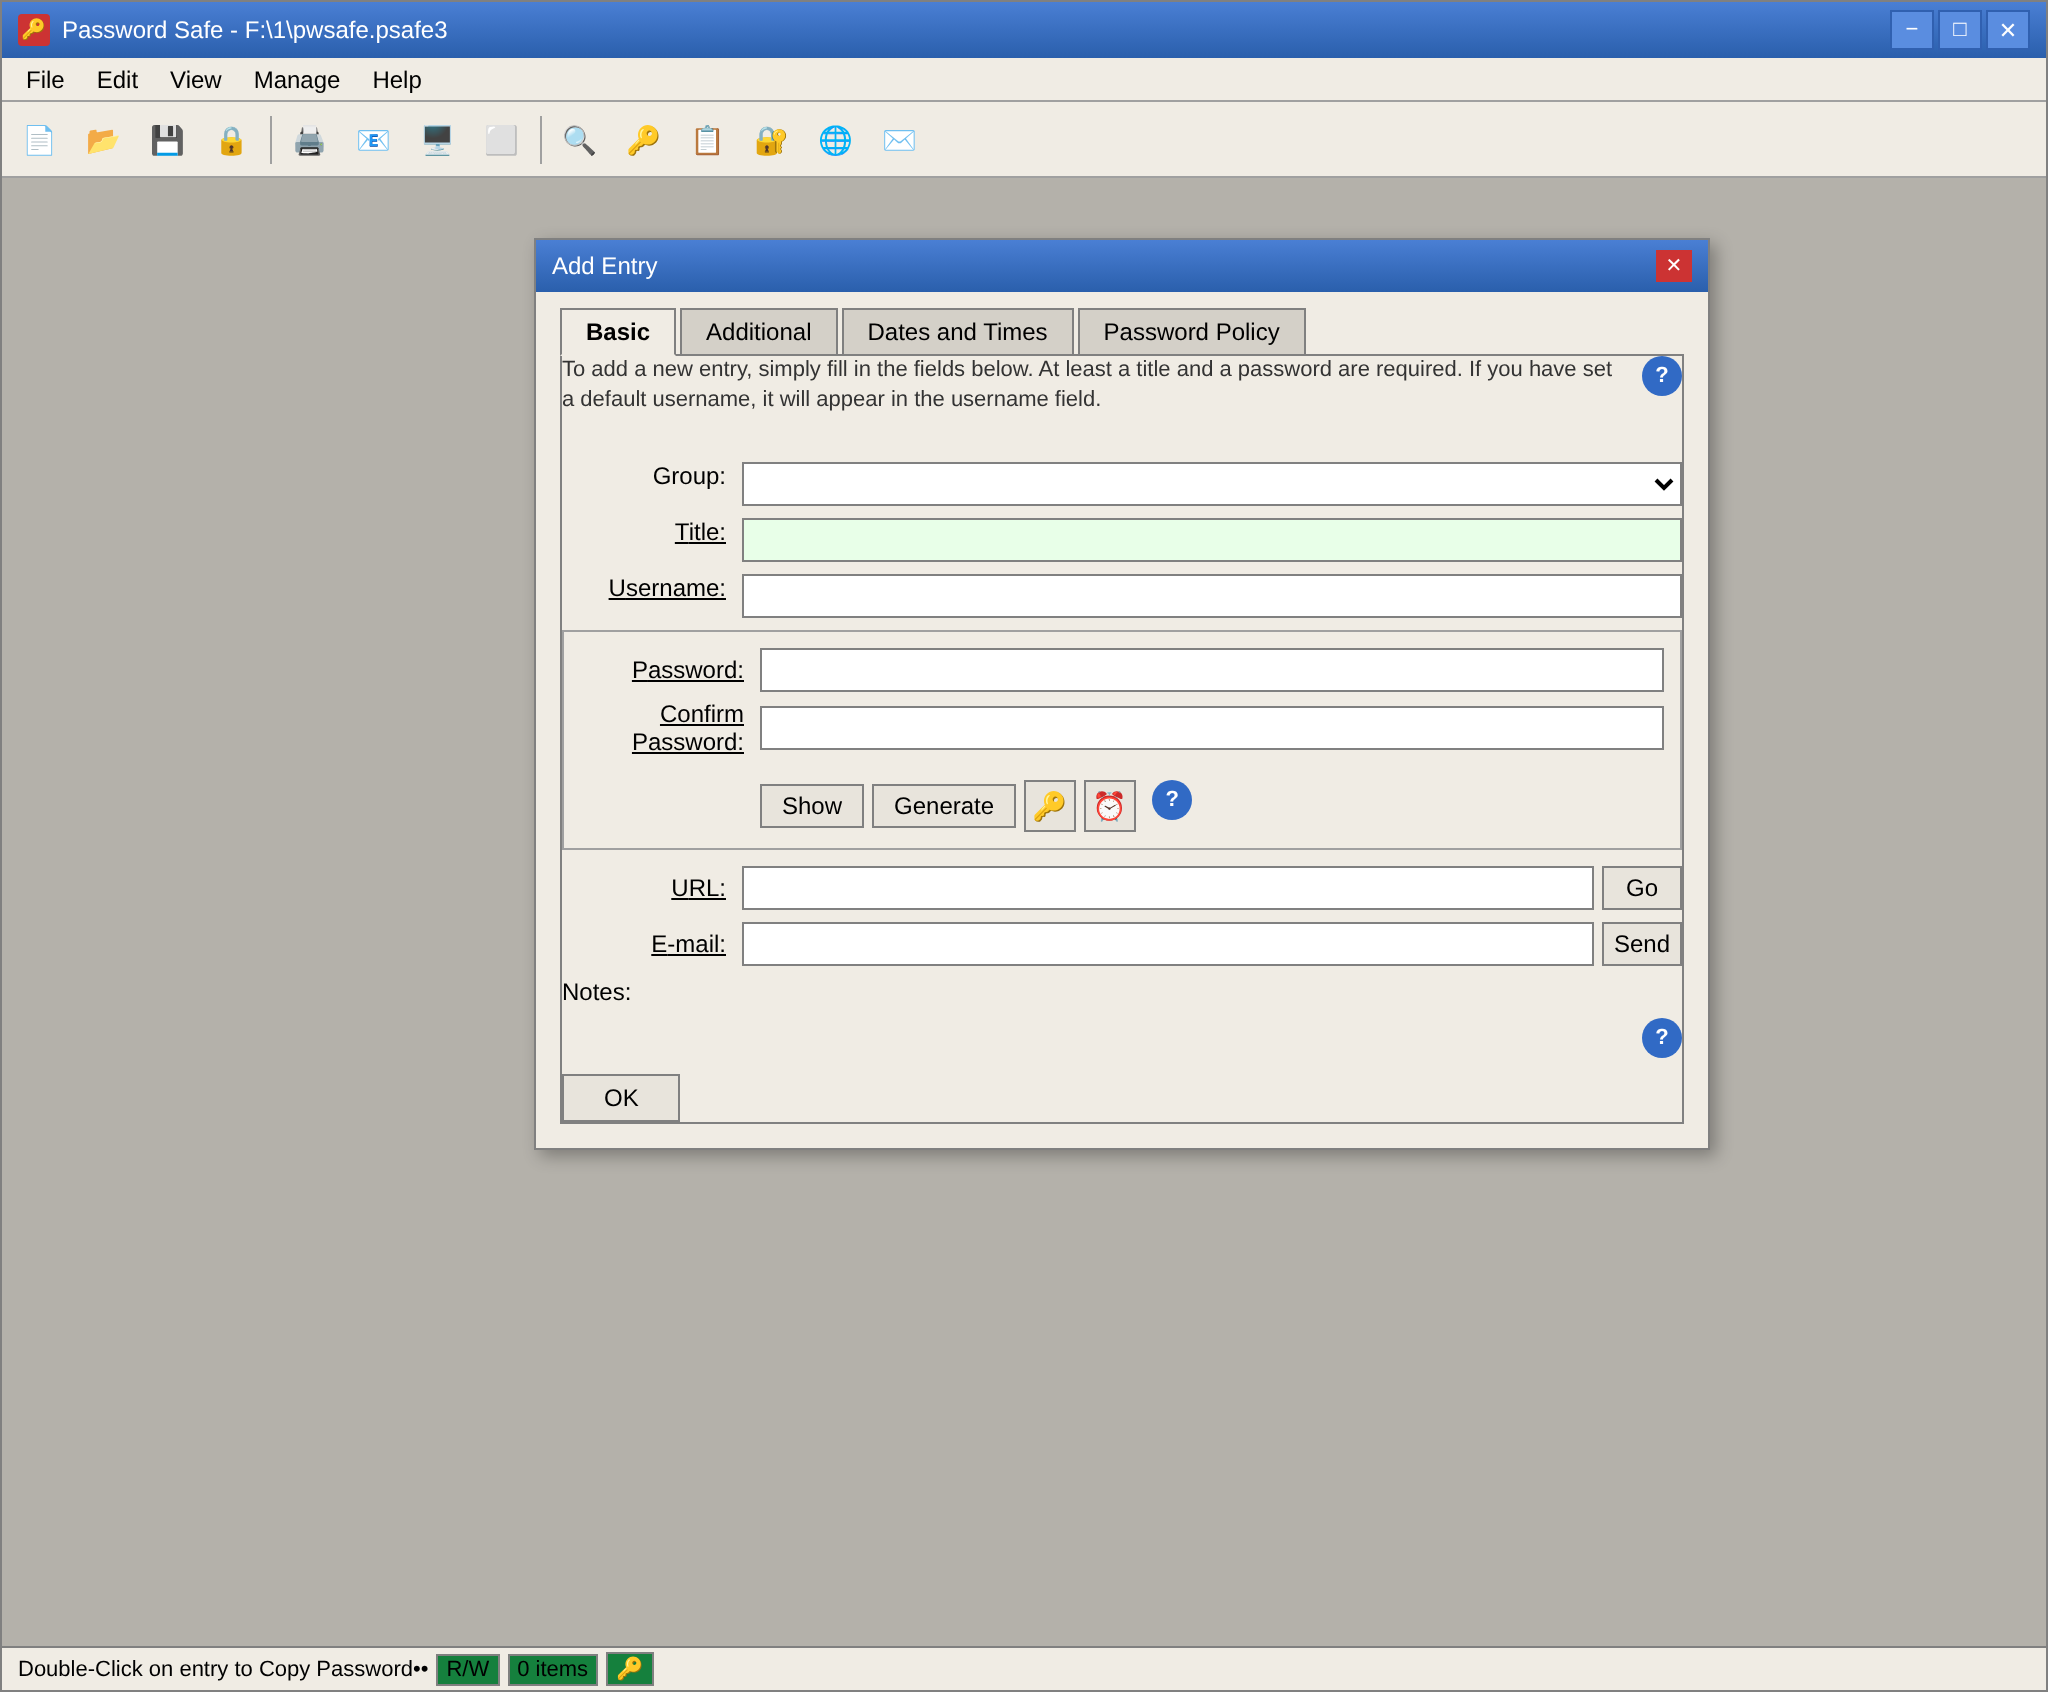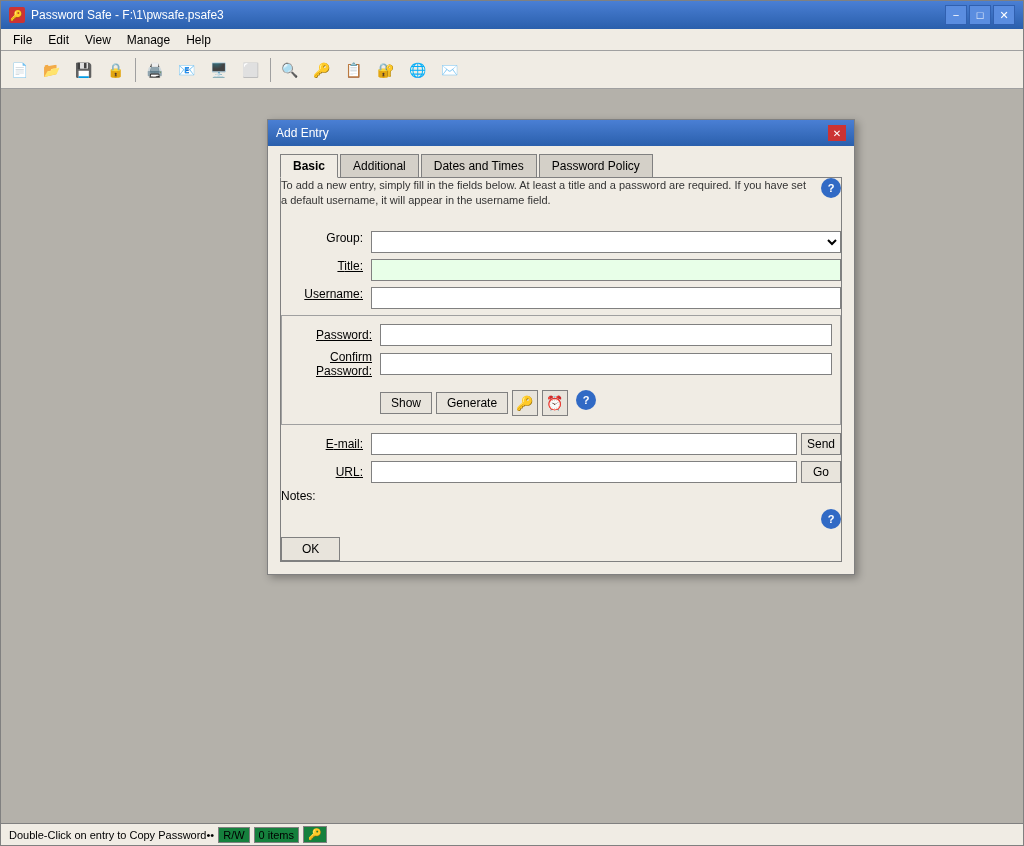--- a/index.html
+++ b/index.html
@@ -491,32 +491,32 @@
                 <button class="pw-btn">Generate</button>
                 <button class="pw-icon-btn" title="Copy">🔑</button>
                 <button class="pw-icon-btn" title="Password History">⏰</button>
               </div>
               <div class="help-icon" style="margin-left:8px;">?</div>
             </div>
           </div>
 
           <div class="url-row">
             <label class="form-label">
+              <span class="underline">U</span><span>RL:</span>
+            </label>
+            <input class="url-input" type="text" style="">
+            <button class="url-btn">Go</button>
+          </div>
+
+          <div class="url-row">
+            <label class="form-label">
               <span class="underline">E</span><span>-mail:</span>
             </label>
             <input class="url-input" type="text" style="">
             <button class="url-btn">Send</button>
-          </div>
-
-          <div class="url-row">
-            <label class="form-label">
-              <span class="underline">U</span><span>RL:</span>
-            </label>
-            <input class="url-input" type="text" style="">
-            <button class="url-btn">Go</button>
           </div>
 
           <div style="display:flex; align-items:flex-start; margin-top:4px;">
             <div style="flex:1;">
               <div class="notes-label">Notes:</div>
             </div>
             <div class="help-icon" style="margin-left:6px; margin-top:20px;">?</div>
           </div>
 
           <div class="dialog-footer">

